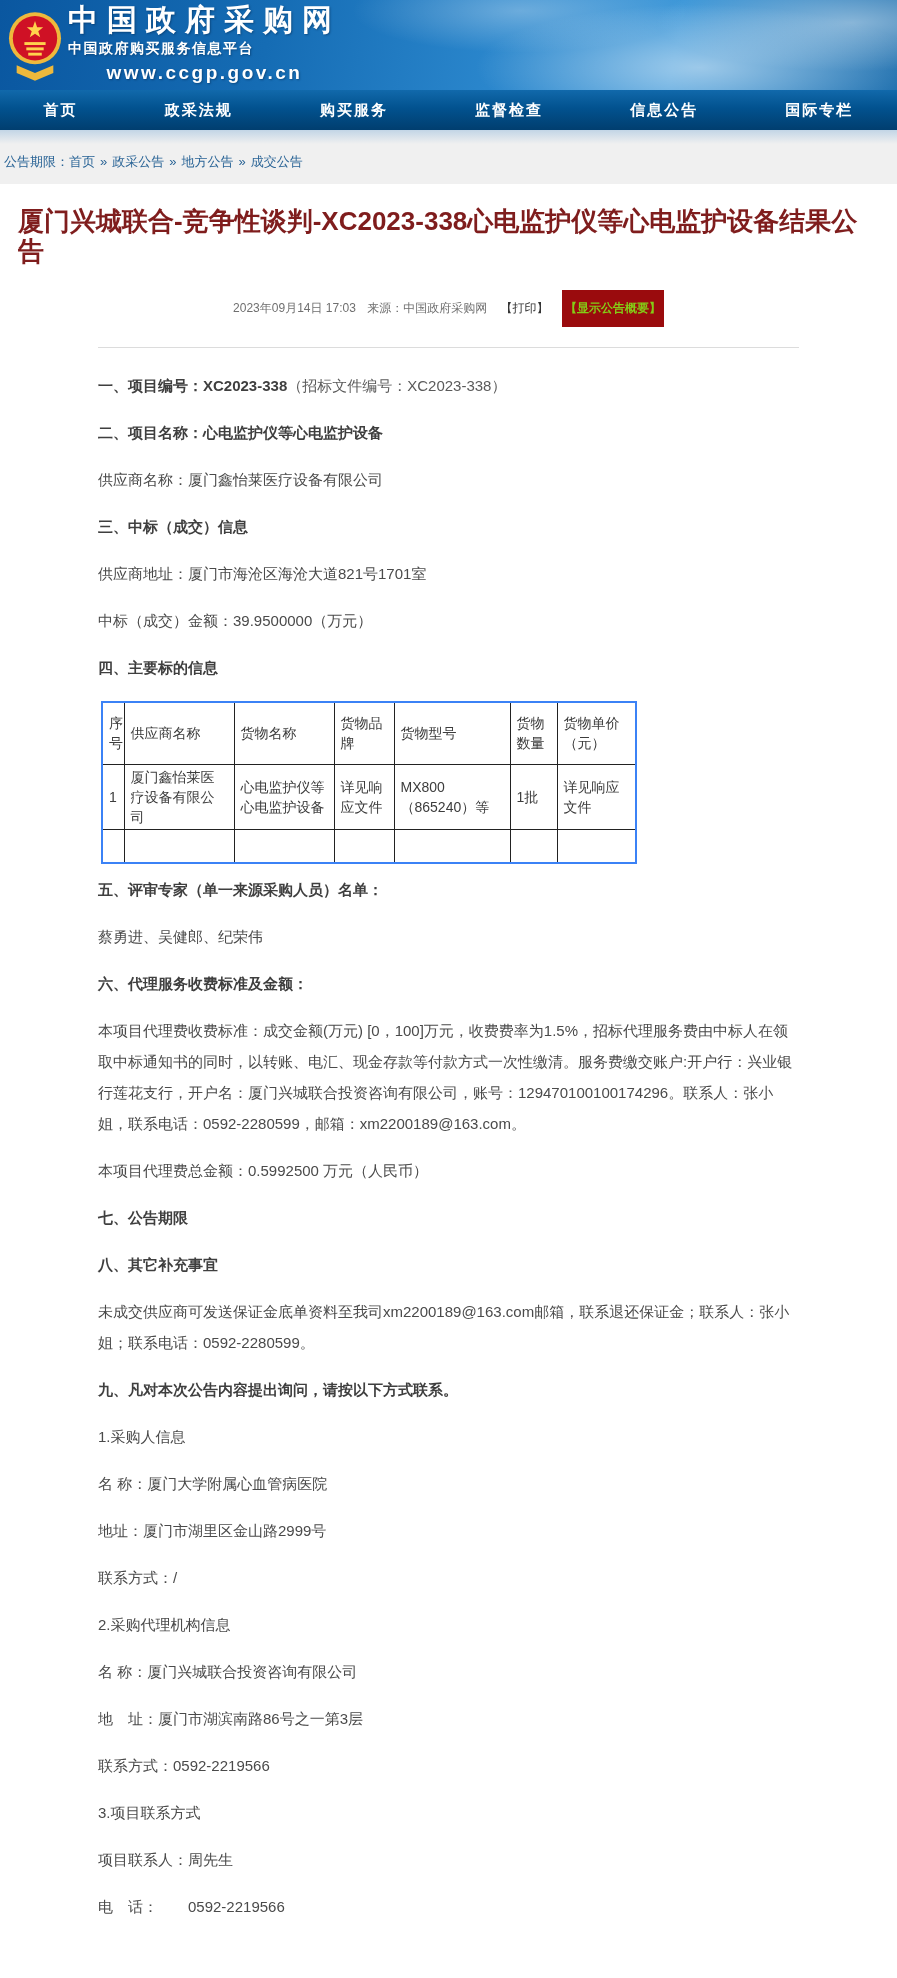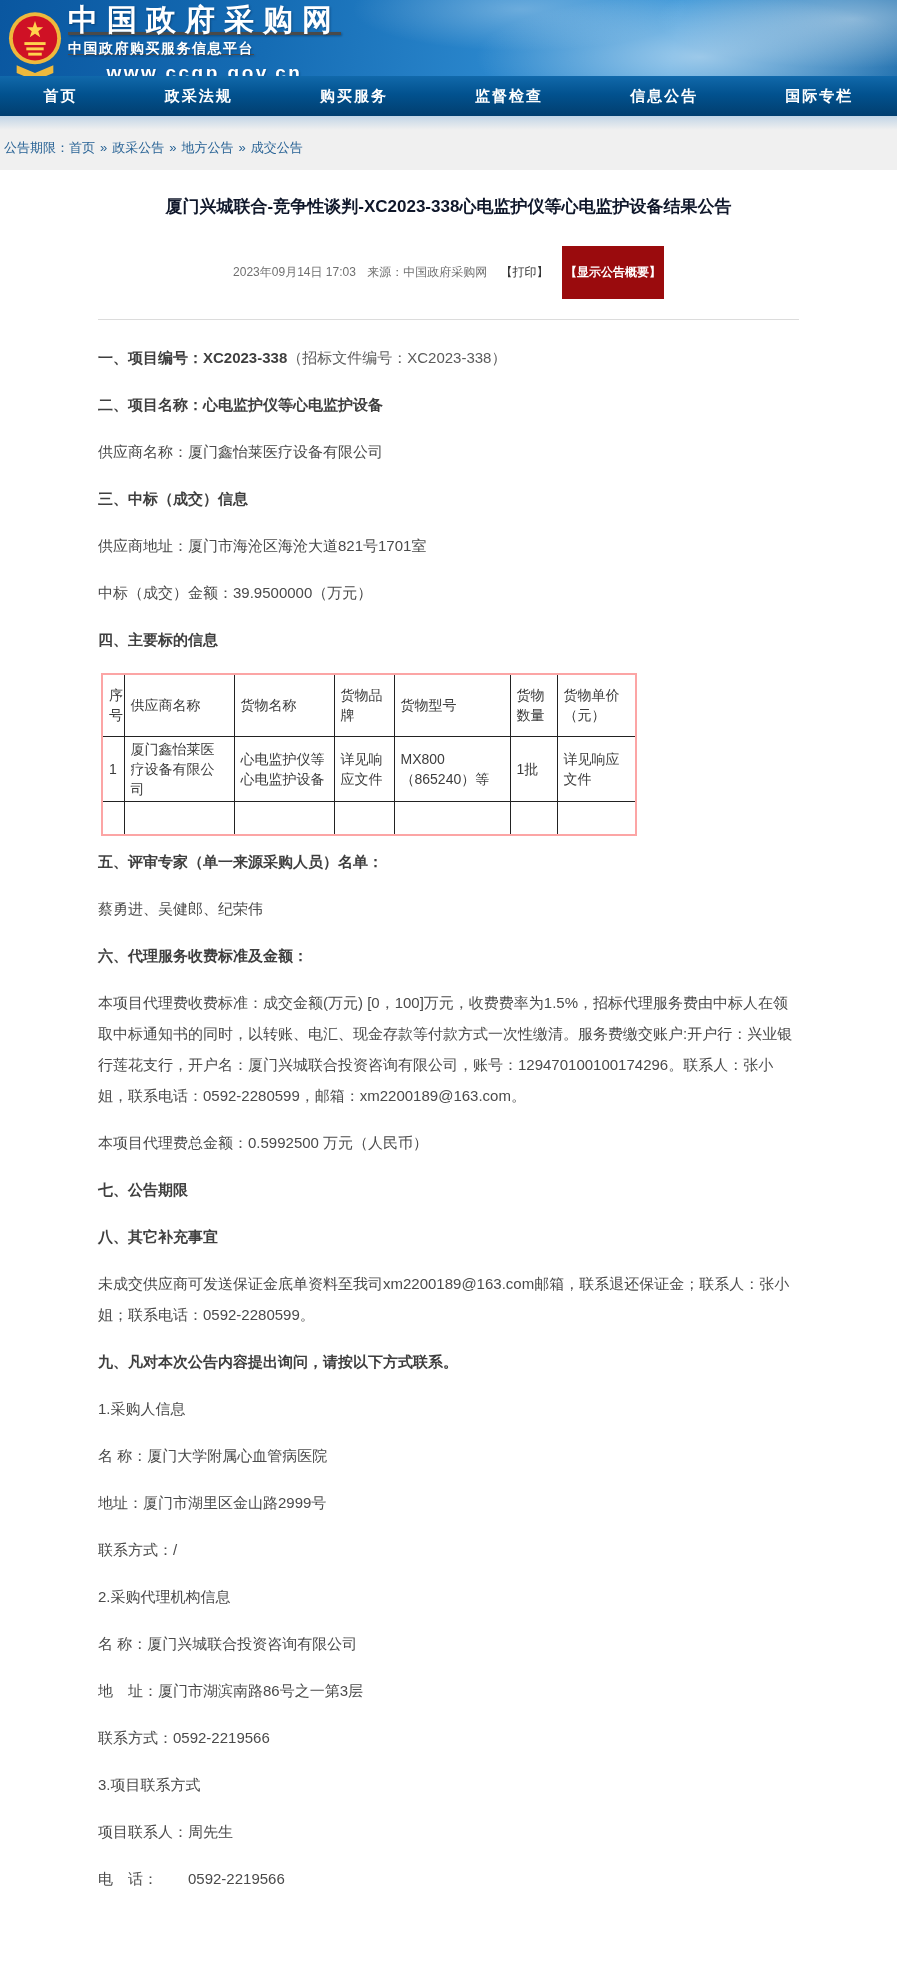--- a/index.html
+++ b/index.html
@@ -1,26 +1,25 @@
 <!DOCTYPE html>
 <html><head>
 <meta charset="utf-8">
 <style>
   html,body{margin:0;padding:0;background:#fff;}
   body{width:897px;font-family:"Liberation Sans","DejaVu Sans",sans-serif;color:#4a4a4a;}
 
   
   .site-header{
-    position:relative;height:76px;overflow:hidden;
+    position:relative;height:90px;overflow:hidden;
     background:
       radial-gradient(ellipse 320px 90px at 78% 75%, rgba(255,255,255,.50), rgba(255,255,255,0) 70%),
       radial-gradient(ellipse 280px 70px at 95% 25%, rgba(255,255,255,.45), rgba(255,255,255,0) 70%),
       radial-gradient(ellipse 240px 60px at 58% 12%, rgba(255,255,255,.30), rgba(255,255,255,0) 70%),
       linear-gradient(100deg,#0a57a0 0%,#156cb4 30%,#2a86cc 55%,#3d97d8 75%,#1e6fae 100%);
-    text-decoration: underline;
   }
   .logo-row{display:flex;align-items:flex-start;padding:5px 0 0 8px;}
   .emblem{width:54px;height:80px;flex:0 0 auto;}
   .site-text{color:#fff;margin-left:6px;text-shadow:1px 1px 2px rgba(0,35,70,.45);}
   .site-title{font-size:30px;font-weight:bold;letter-spacing:9px;line-height:30px;}
   .site-subtitle{font-size:14px;font-weight:bold;letter-spacing:1.5px;line-height:26px;}
   .site-url{font-size:19px;font-weight:bold;letter-spacing:2.5px;text-align:center;line-height:24px;}
 
   
   .main-nav{
@@ -31,37 +30,37 @@
 
   .fade-strip{height:14px;background:linear-gradient(180deg,#c2d5e6 0%,#f0f0f0 100%);}
 
   
   .breadcrumb{background:#f0f0f0;padding:9px 4px 13px 4px;font-size:13px;color:#2a6496;}
   .breadcrumb .crumb{color:#2a6496;cursor:pointer;}
   .breadcrumb .sep{margin:0 5px;color:#2a6496;}
 
   
   .article{background:#fff;padding-bottom:24px;}
-  .page-title{margin:22px 18px 0;text-align:center;font-size:17px;font-weight:bold;color:#0f172a;line-height:30px;}
+  .page-title{margin:22px 18px 0;text-align:left;font-size:26px;font-weight:bold;color:#7f1d1d;line-height:30px;}
   .meta{margin-top:24px;text-align:center;font-size:12px;color:#6f6f6f;}
   .meta span{vertical-align:middle;}
   .meta .src{margin-left:8px;}
   .meta .print{color:#333;margin-left:10px;cursor:pointer;}
-  .meta .badge{display:inline-block;margin-left:10px;background:#9a0b0d;color:#ffffff;padding:18px 3px;font-weight:bold;cursor:pointer;}
+  .meta .badge{display:inline-block;margin-left:10px;background:#9a0b0d;color:#84cc16;padding:10px 3px;font-weight:bold;cursor:pointer;}
   .divider{border:0;border-top:1px solid #dcdcdc;margin:20px 98px 0;}
 
   .content{margin:0 98px;font-size:15px;padding-top:14px;}
   .para{line-height:31px;padding:8px 0;margin:0;color:#4a4a4a;}
   .para.head{font-weight:bold;color:#3f3f3f;}
   .para .sub{font-weight:normal;color:#5a5a5a;}
 
   
   table.results{
     border-collapse:collapse;table-layout:fixed;width:534px;
-    margin:10px 0 2px 3px;font-size:14px;color:#3c3c3c;border:2px solid #fca5a5;
+    margin:10px 0 2px 3px;font-size:14px;color:#3c3c3c;border:2px solid #3b82f6;
   }
   table.results th,table.results td{
     border:1px solid #222;padding:2px 6px;vertical-align:middle;
     font-weight:normal;text-align:left;line-height:20px;overflow:hidden;
   }
   col.c-seq{width:22px;} col.c-supplier{width:110px;} col.c-goods{width:100px;}
   col.c-brand{width:60px;} col.c-model{width:116px;} col.c-qty{width:47px;} col.c-price{width:79px;}
   tr.hrow{height:62px;} tr.drow{height:54px;} tr.erow{height:34px;}
   td.seq{vertical-align:bottom;padding-left:2px;}
   th.seq{padding-left:2px;padding-right:2px;}

